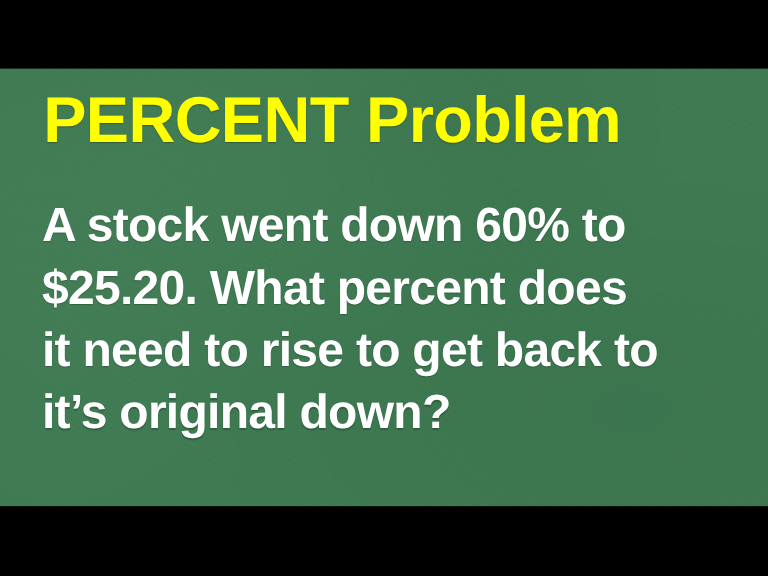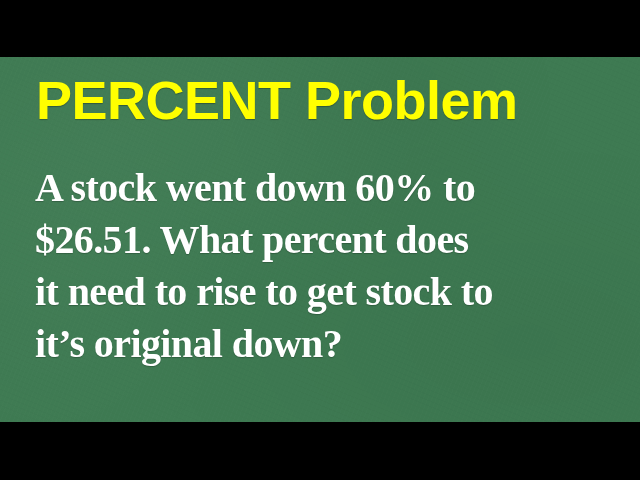--- a/index.html
+++ b/index.html
@@ -92,41 +92,40 @@
   }
 
   .q-line {
     color: #FFFFFF;
     font-size: 40px;
     font-weight: bold;
     line-height: 52px;
     letter-spacing: -0.6px;
     white-space: nowrap;
     text-shadow: 0 1px 1px rgba(0,0,0,0.22);
-    font-family: Liberation Serif, serif;
   }
 </style>
 </head>
 <body>
 
 <div id="slide">
 
   <div class="letterbox top"></div>
 
   <div id="board">
     <div id="board-texture"></div>
 
     <div id="content">
 
       <div id="title">PERCENT Problem</div>
 
       <div id="question">
         <div class="q-line">A stock went down 60% to</div>
-        <div class="q-line">$26.51. What percent does</div>
-        <div class="q-line">it need to rise to get stock to</div>
+        <div class="q-line">$25.20. What percent does</div>
+        <div class="q-line">it need to rise to get back to</div>
         <div class="q-line">it’s original down?</div>
       </div>
 
     </div>
   </div>
 
   <div class="letterbox bottom"></div>
 
 </div>
 

